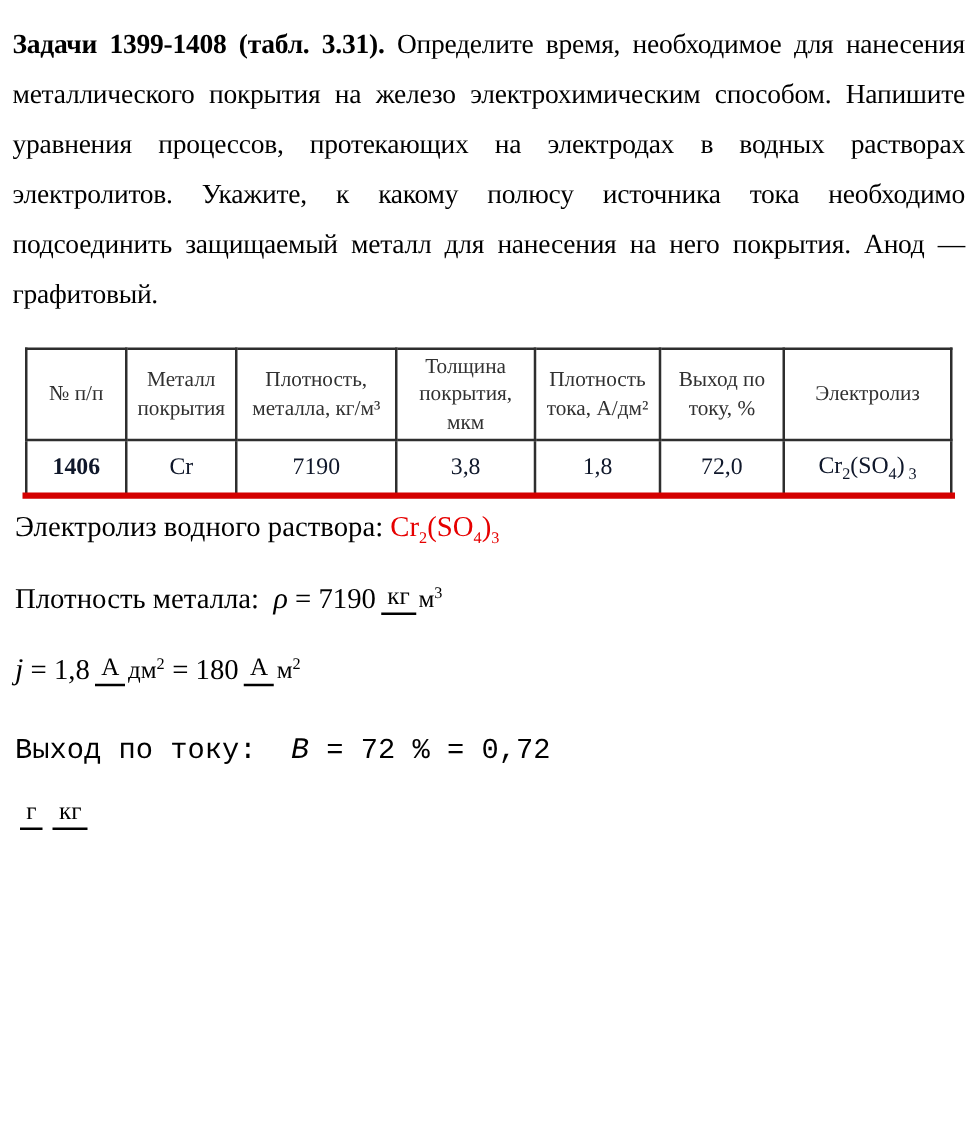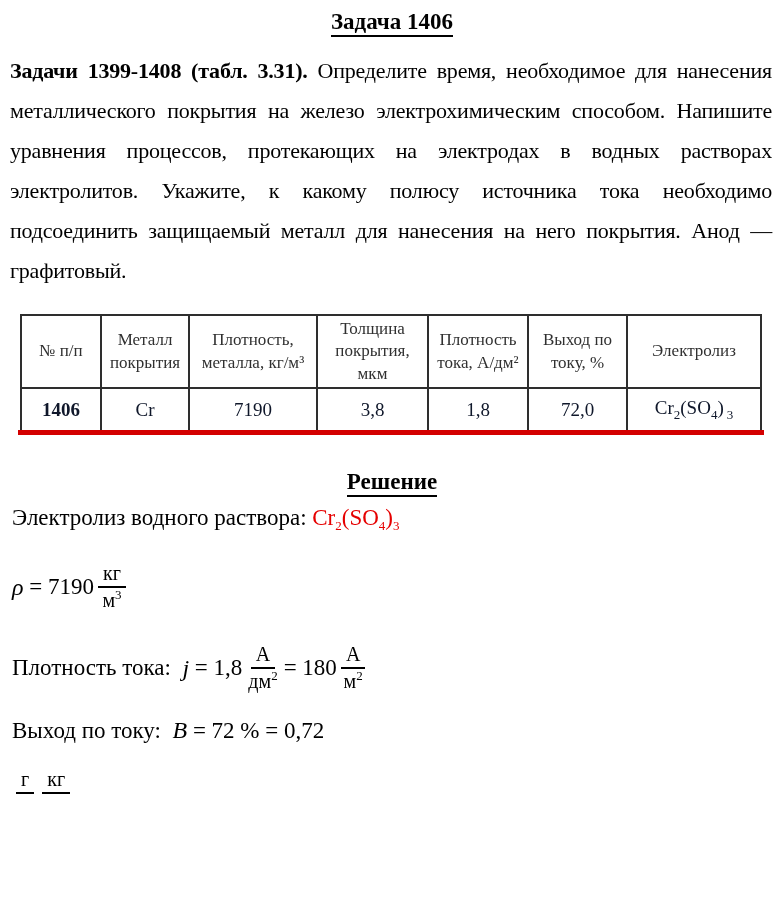--- a/index.html
+++ b/index.html
@@ -61,42 +61,41 @@
     white-space: pre;
   }
   .sol-line .red { color: #e60000; }
   .flexline { display: flex; align-items: center; }
   .flexline > span { white-space: pre; }
 
   .var { font-style: italic; font-size: 24px; }
   .supch { font-size: 14px; vertical-align: 7px; }
 
   .frac {
-    display: inline-flex; flex-direction: column; align-items: center;
+    display: inline-flex; align-items: center;
     font-size: 20px; line-height: 1.15; margin: 0 4px; vertical-align: middle;
     text-align: center;
   }
   .frac .num { display: block; border-bottom: 2px solid #000; padding: 0 5px 1px 5px; }
   .frac .den { display: block; padding: 0 2px; }
   .frac sup { font-size: 13px; }
 
   .m-line1 { margin-top: 10px; }
   .m-line2 { margin-top: 28px; }
   .m-line3 { margin-top: 23px; }
   .m-line4 { margin-top: 28px; }
   .m-line5 { margin-top: 31px; }
-  .m-line6 { margin-top: 24px; }
+  .m-line6 { margin-top: 38px; font-family: Liberation Mono, monospace; }
   .m-line7 { margin-top: 24px; }
 </style>
 </head>
 <body>
 
 <div class="page">
 
-  <h1 class="title"><span class="u">Задача 1406</span></h1>
 
   <p class="intro"><b>Задачи 1399-1408 (табл. 3.31).</b><span> Определите время, необходимое для нанесения металлического покрытия на железо электрохимическим способом. Напишите уравнения процессов, протекающих на электродах в водных растворах электролитов. Укажите, к какому полюсу источника тока необходимо подсоединить защищаемый металл для нанесения на него покрытия. Анод — графитовый.</span></p>
 
   <table class="data">
     <colgroup>
       <col style="width:80px">
         <col style="width:88px">
         <col style="width:128px">
       <col style="width:111px">
         <col style="width:100px">
@@ -122,27 +121,26 @@
         <td>3,8</td>
         <td>1,8</td>
         <td>72,0</td>
         <td><span>Cr</span><span class="sb">2</span><span>(SO</span><span class="sb">4</span><span>)</span><span class="sb gap">3</span></td>
       </tr>
     </tbody>
   </table>
 
   <div class="redline"></div>
 
-  <h2 class="solution-h"><span class="u">Решение</span></h2>
 
   <div class="sol-line m-line1"><span>Электролиз водного раствора: </span><span class="red"><span>Cr</span><span class="sb">2</span><span>(SO</span><span class="sb">4</span><span>)</span><span class="sb">3</span></span></div>
 
 
-  <div class="sol-line flexline m-line3"><span class="var">ρ</span><span> = 7190</span><span class="frac"><span class="num">кг</span><span class="den"><span>м</span><sup>3</sup></span></span></div>
+  <div class="sol-line flexline m-line3"><span>Плотность металла:  </span><span class="var">ρ</span><span> = 7190</span><span class="frac"><span class="num">кг</span><span class="den"><span>м</span><sup>3</sup></span></span></div>
 
 
-  <div class="sol-line flexline m-line5"><span>Плотность тока:  </span><span class="var">j</span><span> = 1,8</span><span class="frac"><span class="num">А</span><span class="den"><span>дм</span><sup>2</sup></span></span><span>= 180</span><span class="frac"><span class="num">А</span><span class="den"><span>м</span><sup>2</sup></span></span></div>
+  <div class="sol-line flexline m-line5"><span class="var">j</span><span> = 1,8</span><span class="frac"><span class="num">А</span><span class="den"><span>дм</span><sup>2</sup></span></span><span>= 180</span><span class="frac"><span class="num">А</span><span class="den"><span>м</span><sup>2</sup></span></span></div>
 
   <div class="sol-line m-line6"><span>Выход по току:  </span><span class="var">B</span><span> = 72 % = 0,72</span></div>
 
   <div class="sol-line flexline m-line7"><span class="frac"><span class="num">г</span></span><span class="frac"><span class="num">кг</span></span></div>
 
 </div>
 
 </body></html>

